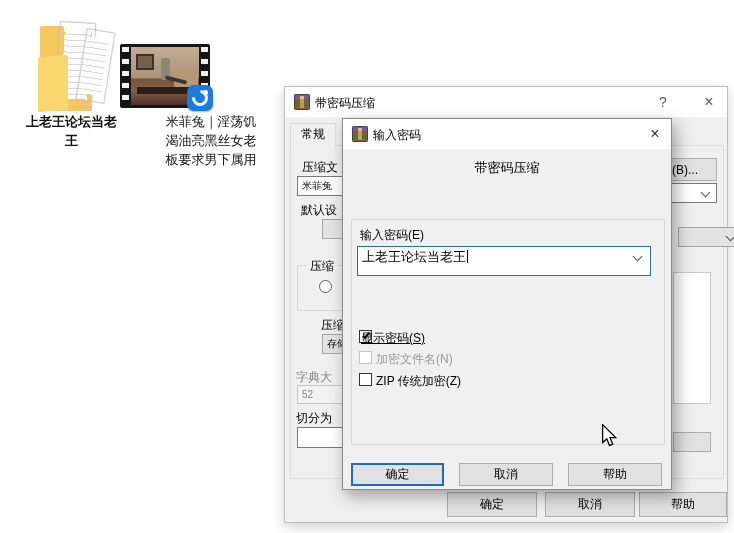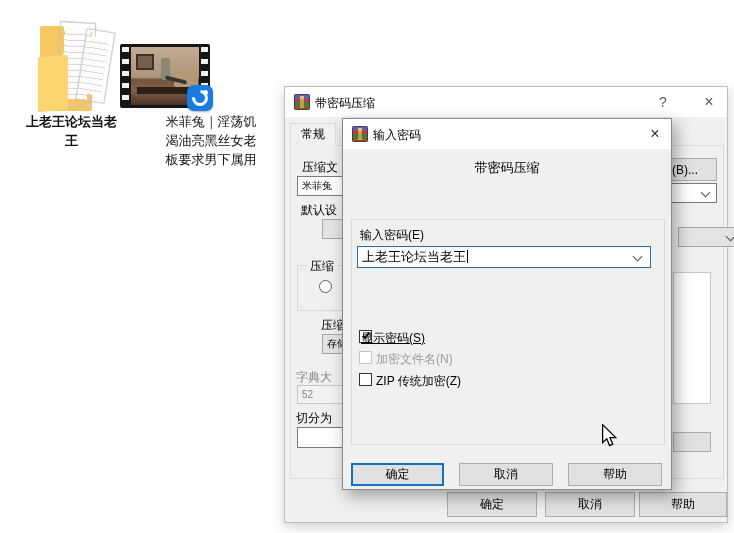--- a/index.html
+++ b/index.html
@@ -164,21 +164,21 @@
     <span class="winrar-icon"></span>
     <span class="title-text">输入密码</span>
     <span class="caption-btn" style="left:294px; width:36px; font-size:16px; color:#333;">×</span>
   </div>
 
   <div class="abs" style="left:0; top:40px; width:100%; text-align:center; font-size:13px;">带密码压缩</div>
 
   <div class="abs groupbox" style="left:8px; top:100px; width:314px; height:226px;"></div>
 
   <div class="lbl" style="left:17px; top:108px;">输入密码(E)</div>
-  <div class="abs combo" style="left:14px; top:127px; width:294px; height:22px; border-color:#2b6fa8; line-height:20px; font-size:13px;">
+  <div class="abs combo" style="left:14px; top:127px; width:294px; height:30px; border-color:#2b6fa8; line-height:20px; font-size:13px;">
     <span>上老王论坛当老王</span><span class="caret"></span>
     <span class="chev" style="right:9px; top:6px;"></span>
   </div>
 
   <div class="checkbox" style="left:16px; top:211px;">
       <span class="tick"></span>
     </div>
   <div class="cb-label" style="left:18px; top:211px;text-decoration:underline;">显示密码(S)</div>
 
   <div class="checkbox disabled" style="left:16px; top:232px;"></div>

